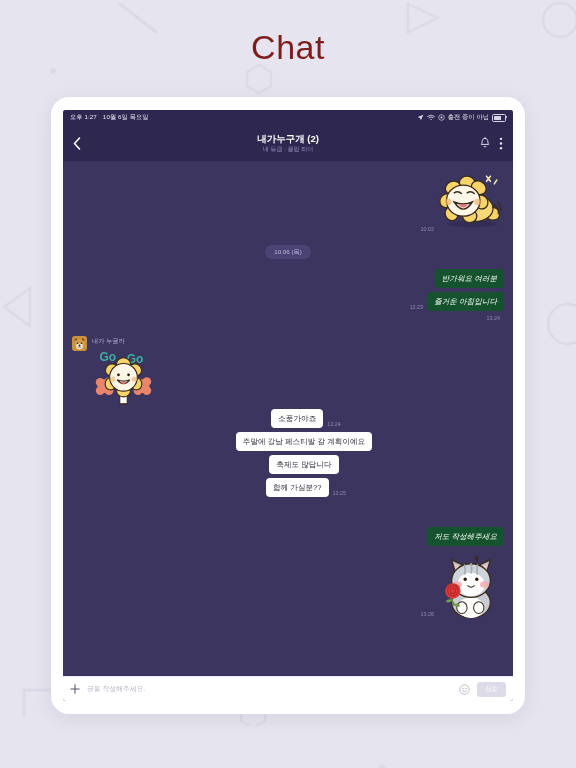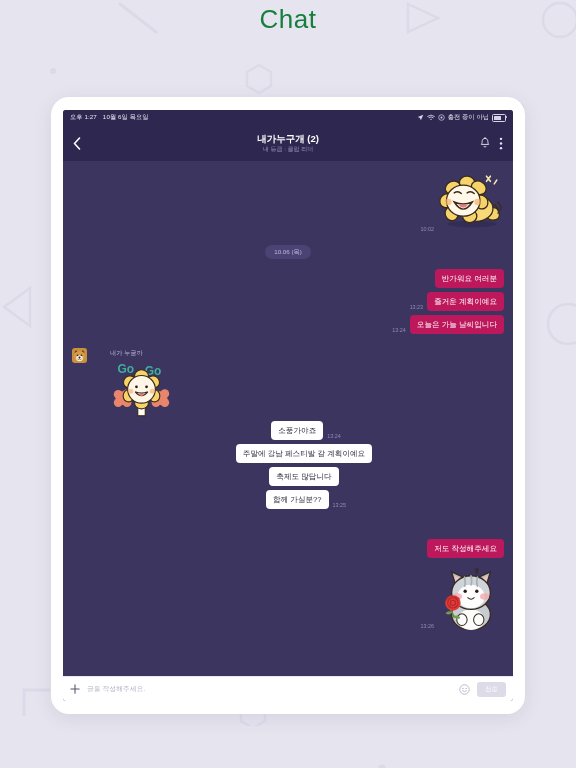--- a/index.html
+++ b/index.html
@@ -15,24 +15,24 @@
     position: relative;
   }
 
   
   .bg-deco { position: absolute; inset: 0; overflow: hidden; pointer-events: none; }
   .bg-deco svg { position: absolute; }
 
   
   .page-title {
     position: absolute;
-    top: 4px; left: 0; right: 0;
+    top: 28px; left: 0; right: 0;
     text-align: center;
-    font-size: 26px;
-    color: #15803d;
+    font-size: 34px;
+    color: #7f1d1d;
     letter-spacing: 0.5px;
     font-weight: 400;
   }
 
   
   .device {
     position: absolute;
     left: 51px;
     top: 97px;
     width: 474px;
@@ -151,21 +151,21 @@
   .row.left  { justify-content: center; align-items: flex-end; }
 
   .bubble {
     max-width: 205px;
     padding: 4px 7px;
     border-radius: 4px;
     font-size: 7.6px;
     line-height: 11px;
     word-break: break-word;
   }
-  .bubble.out { background: #be185d; color: #ffffff; }
+  .bubble.out { background: #14532d; color: #ffffff; font-style: italic; }
   .bubble.in  { background: #ffffff; color: #2c2a3a; }
 
   .time {
     font-size: 5.4px;
     color: #938ab8;
     margin: 0 4px 1px 4px;
     white-space: nowrap;
     flex: 0 0 auto;
   }
 
@@ -173,21 +173,21 @@
   .divider-row { display: flex; justify-content: center; margin: 8px 0 10px 0; }
   .divider {
     background: #4a4374;
     color: #bfb8dc;
     font-size: 6.2px;
     padding: 2.5px 9px;
     border-radius: 9px;
   }
 
   
-  .sender-block { display: flex; gap: 23px; margin-bottom: 2px; }
+  .sender-block { display: flex; gap: 5px; margin-bottom: 2px; }
   .avatar {
     width: 15px; height: 15px;
     border-radius: 3px;
     overflow: hidden;
     flex: 0 0 auto;
     background: #6b4a2a;
     position: relative;
   }
   .sender-col { display: flex; flex-direction: column; min-width: 0; }
   .sender-name {
@@ -370,25 +370,24 @@
       <div class="divider-row">
         <span class="divider">10.06 (목)</span>
       </div>
 
       <div class="row right">
         <span class="time"></span>
         <span class="bubble out">반가워요 여러분</span>
       </div>
       <div class="row right">
         <span class="time">13:23</span>
-        <span class="bubble out">즐거운 계획이예요</span>
+        <span class="bubble out">즐거운 아침입니다</span>
       </div>
       <div class="row right">
         <span class="time">13:24</span>
-        <span class="bubble out">오늘은 가늘 날씨입니다</span>
       </div>
 
       <div class="sender-block" style="margin-top:10px">
         <span class="avatar">
           <svg viewBox="0 0 20 20" width="15" height="15">
             <rect width="20" height="20" fill="#c9903f"></rect>
             <path d="M3 6 l2.5 -3.5 L7.5 6z" fill="#6b4420"></path>
             <path d="M17 6 l-2.5 -3.5 L12.5 6z" fill="#6b4420"></path>
             <ellipse cx="10" cy="11" rx="7" ry="7" fill="#d89c46"></ellipse>
             <ellipse cx="10" cy="13.5" rx="4.4" ry="4" fill="#f6ece0"></ellipse>

